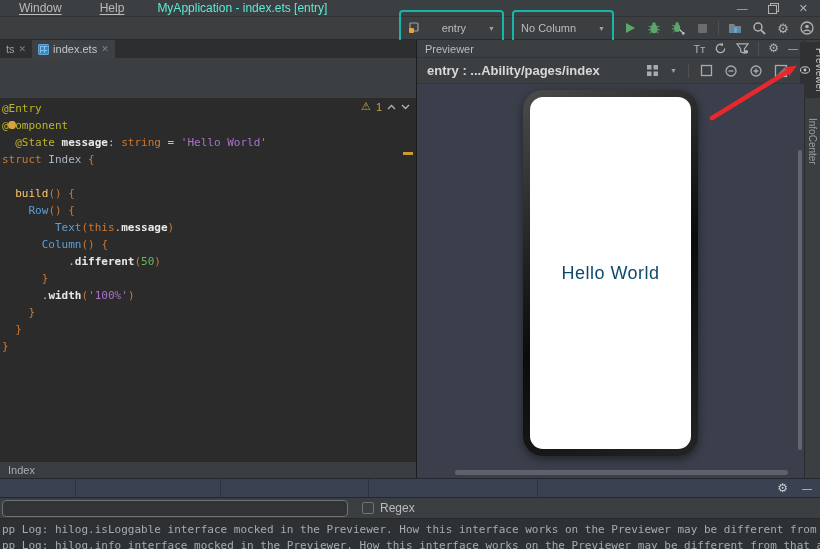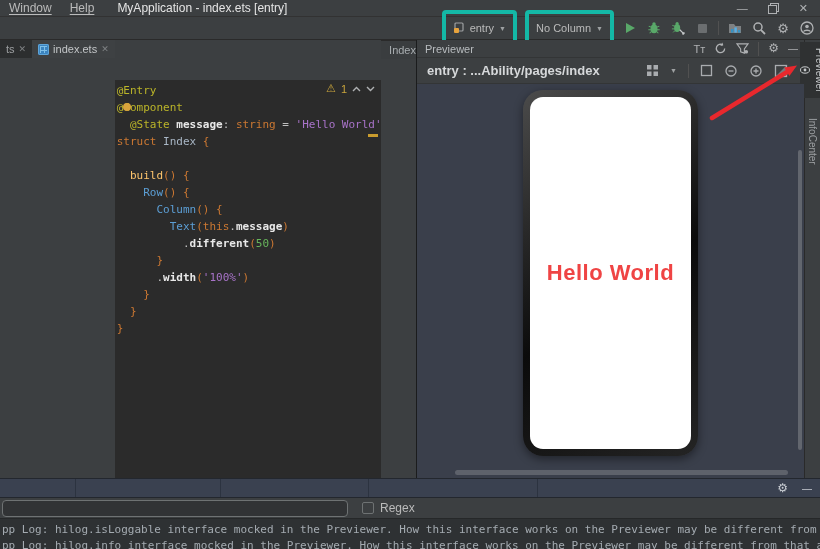--- a/index.html
+++ b/index.html
@@ -3,38 +3,38 @@
 <meta charset="utf-8">
 <style>
   * { margin:0; padding:0; box-sizing:border-box; }
   html,body { width:820px; height:549px; overflow:hidden; background:#3C3F41;
     font-family:"Liberation Sans", sans-serif; }
   .window { position:relative; width:820px; height:549px; background:#3C3F41; }
 
   
   .titlebar { height:17px; display:flex; align-items:center; background:#3C3F41;
     border-bottom:1px solid #323232; font-size:12px; color:#BBBBBB; }
-  .menu-item { padding:0 9px; text-decoration:underline; text-underline-offset:2px; cursor:default; }
-  .win-title { color:#e5e5e5; margin-left:14px; }
+  .menu-item { padding:0 19px; text-decoration:underline; text-underline-offset:2px; cursor:default; }
+  .win-title { color:#5eead4; margin-left:14px; }
   .win-controls { margin-left:auto; display:flex; align-items:center; gap:20px; padding-right:12px; color:#AFB1B3; }
   .win-controls span { font-size:11px; line-height:11px; }
 
   
   .toolbar { height:23px; display:flex; align-items:center; justify-content:flex-end;
     gap:8px; padding-right:5px; background:#3C3F41; border-bottom:1px solid #2A2A2A; }
-  .select { height:36px; display:flex; align-items:center; gap:5px; padding:0 7px;
-    border:4px solid #14b8a6; border-radius:4px; font-size:11px; color:#BBBBBB; }
+  .select { height:36px; display:flex; align-items:center; gap:22px; padding:0 7px;
+    border:2px solid #14b8a6; border-radius:4px; font-size:11px; color:#BBBBBB; }
   .select .caret { font-size:7px; color:#9DA0A2; }
   .tb-icon { width:16px; height:16px; display:flex; align-items:center; justify-content:center; }
   .tb-sep { width:1px; height:14px; background:#515151; }
   .gear-glyph { color:#AFB1B3; font-size:13px; line-height:13px; }
 
   
   .main { display:flex; height:438px; }
-  .editor-col { width:417px; display:flex; border-right:1px solid #1B1C1D; }
+  .editor-col { width:417px; display:flex; flex-direction:column; border-right:1px solid #1B1C1D; }
 
   .tabbar { height:18px; background:#2C2E2F; display:flex; align-items:flex-end; font-size:11px; }
   .tab { display:flex; align-items:center; gap:4px; height:18px; padding:0 6px; color:#9DA0A2; }
   .tab.active { background:#3E4143; color:#C3C6C8; }
   .tab .x { color:#7E8183; font-size:9px; }
   .ets-icon { width:11px; height:11px; border-radius:2px; background:#3B84C0;
     box-shadow:inset 0 0 0 1px #5FA5D8; position:relative; }
   .ets-icon::after { content:""; position:absolute; left:2px; top:2px; right:2px; bottom:2px;
     background:linear-gradient(#7FC0E8 1px, transparent 1px), linear-gradient(90deg,#7FC0E8 1px, transparent 1px);
     background-size:4px 4px; }
@@ -65,21 +65,21 @@
     padding:0 10px; border-bottom:1px solid #333536; }
   .pv-target { font-size:13px; font-weight:bold; color:#D6D8DA; }
   .pv-sub-icons { margin-left:auto; display:flex; align-items:center; gap:11px; padding-right:6px; }
   .pv-canvas { position:relative; flex:1; background:#3A3F4B; overflow:hidden; }
 
   .phone { position:absolute; left:106px; top:6px; width:175px; height:366px;
     border-radius:20px; background:linear-gradient(145deg,#4B4B4B,#0B0B0B 55%,#242424);
     box-shadow:0 3px 10px rgba(0,0,0,.45); }
   .phone-screen { position:absolute; left:7px; top:7px; right:7px; bottom:7px;
     background:#FFFFFF; border-radius:13px; display:flex; align-items:center; justify-content:center; }
-  .hello-text { font-size:22px; font-weight:bold; color:#ef4444; letter-spacing:.5px; }
+  .hello-text { font-size:18px; font-weight:normal; color:#0c4a6e; letter-spacing:.5px; }
 
   .pv-vscroll { position:absolute; right:2px; top:66px; width:4px; height:300px;
     background:#62666E; border-radius:2px; }
   .pv-hscroll { position:absolute; left:38px; right:16px; bottom:3px; height:5px;
     background:#5E626B; border-radius:3px; }
 
   
   .right-strip { width:16px; background:#3C3F41; border-left:1px solid #2A2A2A;
     display:flex; flex-direction:column; align-items:center; }
   .strip-tab { writing-mode:vertical-lr; font-size:10px; color:#9DA0A3; padding:6px 0; }
@@ -209,22 +209,22 @@
 
       <div class="code-area">
         <div>
             <div class="code-line"><span class="tk-ann">@Entry</span></div>
             <div class="code-line"><span class="tk-ann">@Component</span></div>
             <div class="code-line"><span class="tk-pl">  </span><span class="tk-ann">@State </span><span class="tk-fld">message</span><span class="tk-pu">: </span><span class="tk-kw">string </span><span class="tk-pu">= </span><span class="tk-str">'Hello World'</span></div>
             <div class="code-line"><span class="tk-kw">struct </span><span class="tk-id">Index </span><span class="tk-br">{</span></div>
             <div class="code-line">&nbsp;</div>
             <div class="code-line"><span class="tk-pl">  </span><span class="tk-fn">build</span><span class="tk-par">() </span><span class="tk-br">{</span></div>
             <div class="code-line"><span class="tk-pl">    </span><span class="tk-cmp">Row</span><span class="tk-par">() </span><span class="tk-br">{</span></div>
+            <div class="code-line"><span class="tk-pl">        </span><span class="tk-cmp">Text</span><span class="tk-par">(</span><span class="tk-kw">this</span><span class="tk-pu">.</span><span class="tk-fld">message</span><span class="tk-par">)</span></div>
             <div class="code-line"><span class="tk-pl">      </span><span class="tk-cmp">Column</span><span class="tk-par">() </span><span class="tk-br">{</span></div>
-            <div class="code-line"><span class="tk-pl">        </span><span class="tk-cmp">Text</span><span class="tk-par">(</span><span class="tk-kw">this</span><span class="tk-pu">.</span><span class="tk-fld">message</span><span class="tk-par">)</span></div>
             <div class="code-line"><span class="tk-pl">          </span><span class="tk-pu">.</span><span class="tk-fld">different</span><span class="tk-par">(</span><span class="tk-num">50</span><span class="tk-par">)</span></div>
             <div class="code-line"><span class="tk-pl">      </span><span class="tk-br">}</span></div>
             <div class="code-line"><span class="tk-pl">      </span><span class="tk-pu">.</span><span class="tk-fld">width</span><span class="tk-par">(</span><span class="tk-str">'100%'</span><span class="tk-par">)</span></div>
             <div class="code-line"><span class="tk-pl">    </span><span class="tk-br">}</span></div>
             <div class="code-line"><span class="tk-pl">  </span><span class="tk-br">}</span></div>
             <div class="code-line"><span class="tk-br">}</span></div>
           </div>
         <span class="gutter-dot"></span>
         <div class="inspect-widget">
           <span>⚠</span>

